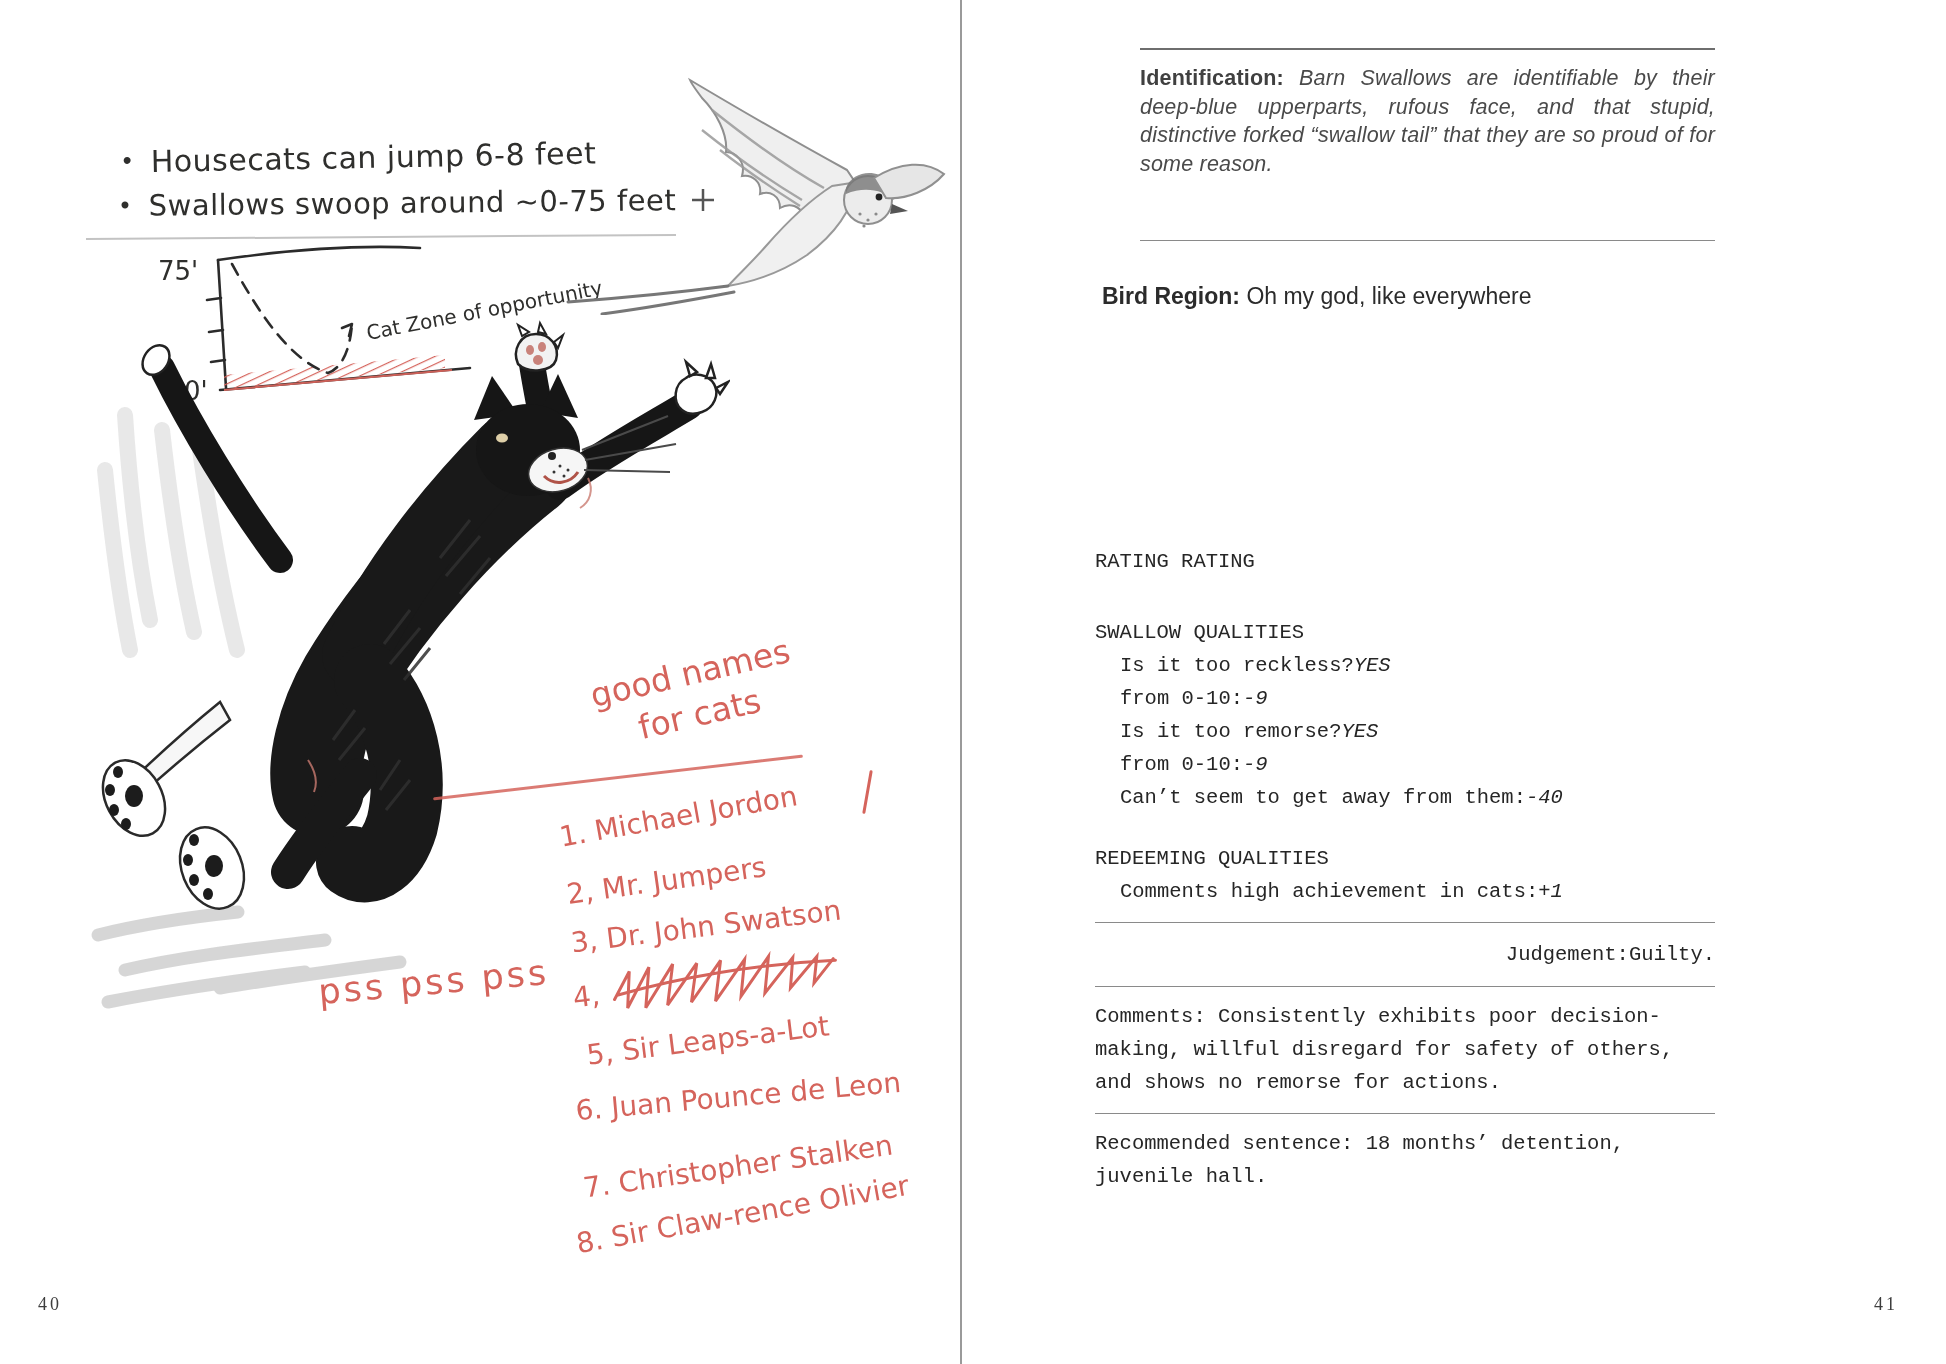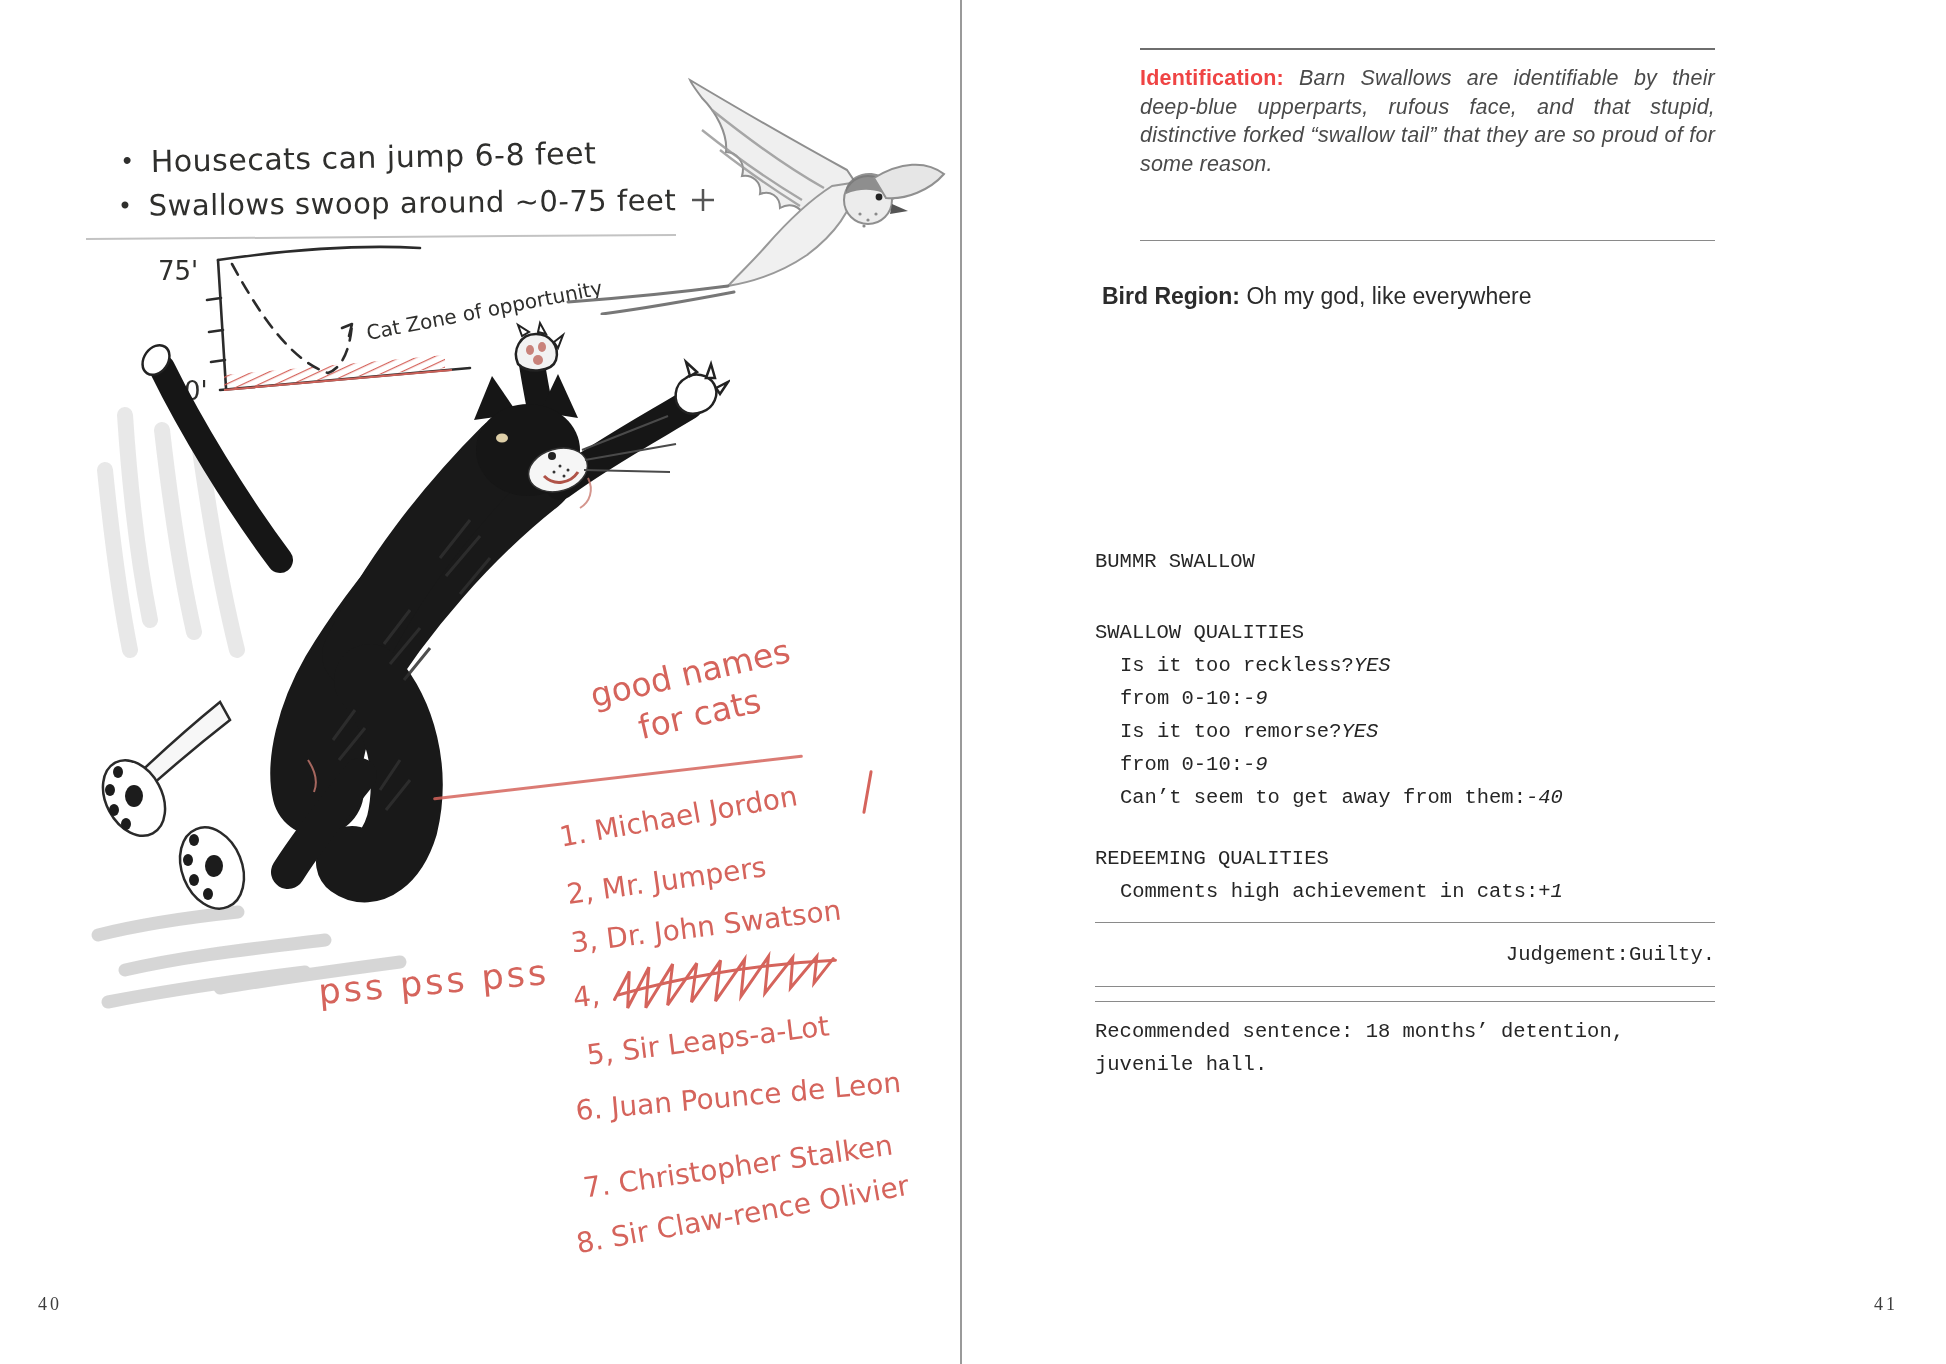--- a/index.html
+++ b/index.html
@@ -41,21 +41,21 @@
   .right-col{left:1095px;top:48px;width:620px;}
   .ident-block{
     margin-left:45px;width:575px;box-sizing:border-box;
     border-top:2px solid #6e6e6e;border-bottom:1px solid #8a8a8a;
     padding:14px 0 62px 0;
   }
   .ident-p{
     margin:0;font-size:21.5px;line-height:28.5px;text-align:justify;
     font-style:italic;color:#4a4a4a;letter-spacing:.2px;
   }
-  .ident-label{font-style:normal;font-weight:bold;color:#ef4444;}
+  .ident-label{font-style:normal;font-weight:bold;color:#404040;}
   .bird-region{margin:42px 0 0 7px;font-size:23px;color:#2b2b2b;}
   .bird-region .lbl{font-weight:bold;}
   .mono-block{
     margin-top:235px;font-family:"Liberation Mono",monospace;
     font-size:20.5px;line-height:33px;color:#262626;
   }
   .mono-row{display:flex;padding-left:25px;}
   .mono-row .val{font-style:italic;}
   .sec-swallow{margin-top:38px;}
   .sec-redeem{margin-top:28px;}
@@ -266,21 +266,21 @@
       <span>Barn Swallows are identifiable by their deep-blue upperparts, rufous face, and that stupid, distinctive forked “swallow tail” that they are so proud of for some reason.</span>
     </p>
   </div>
 
   <div class="bird-region">
     <span class="lbl">Bird Region:</span>
     <span>Oh my god, like everywhere</span>
   </div>
 
   <div class="mono-block">
-    <div>BUMMR SWALLOW</div>
+    <div>RATING RATING</div>
 
     <div class="sec-swallow">
       <div>SWALLOW QUALITIES</div>
       <div class="mono-row">
         <span>Is it too reckless?</span>
         <span class="val">YES</span>
       </div>
       <div class="mono-row">
         <span>from 0-10:</span>
         <span class="val">-9</span>
@@ -305,18 +305,19 @@
         <span>Comments high achievement in cats:</span>
         <span class="val">+1</span>
       </div>
     </div>
 
     <div class="judgement">
       <span>Judgement:</span>
       <span class="val">Guilty.</span>
     </div>
 
+    <p class="comments">Comments: Consistently exhibits poor decision-making, willful disregard for safety of others, and shows no remorse for actions.</p>
 
     <div class="sentence">Recommended sentence: 18 months’ detention, juvenile hall.</div>
   </div>
 </div>
 
 <div class="abs pagenum pn-right">41</div>
 
 </body></html>

